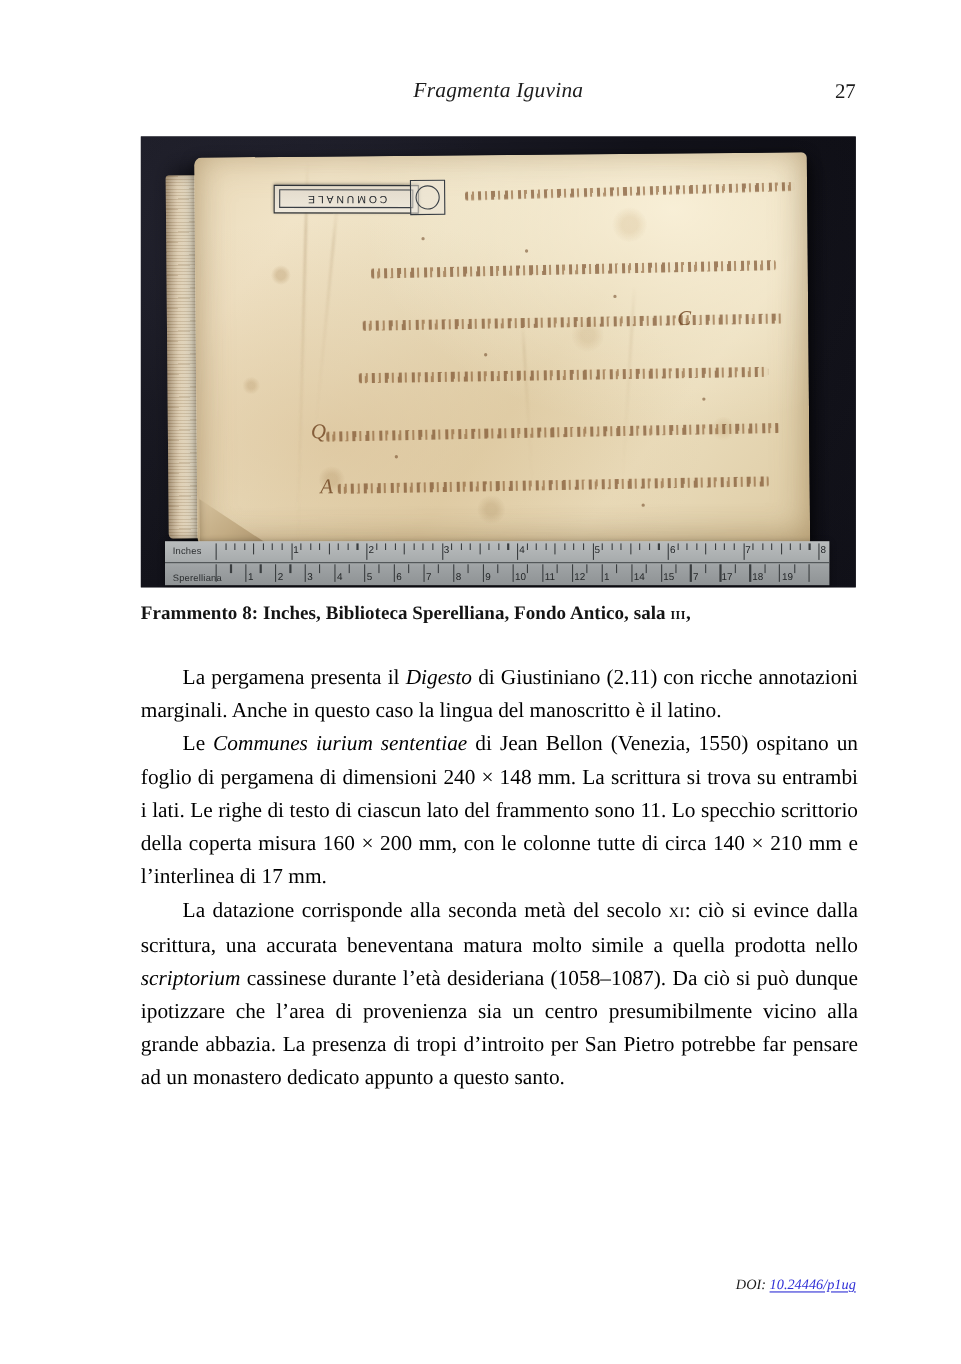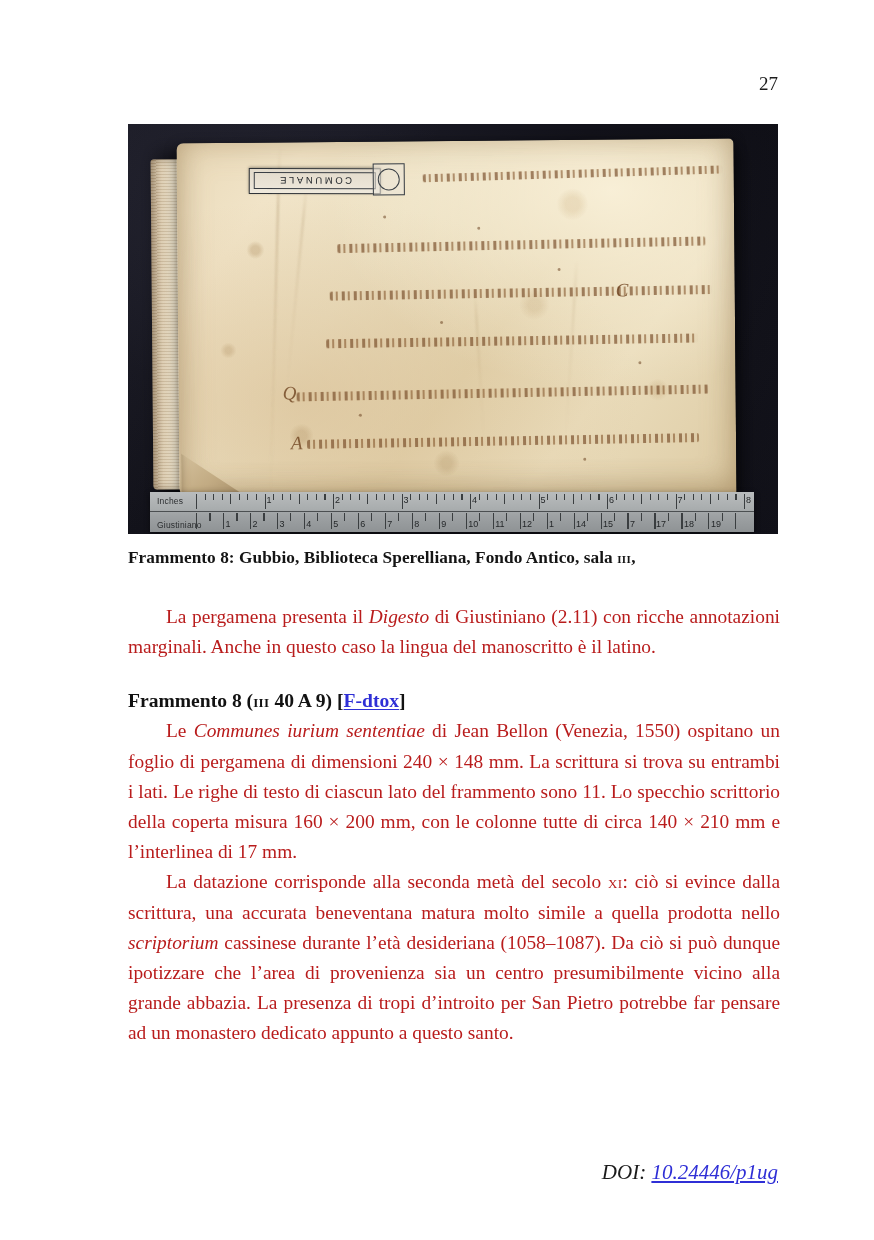--- a/index.html
+++ b/index.html
@@ -298,21 +298,21 @@
     left: 128px;
     top: 602px;
     width: 652px;
   }
   p.para {
     margin: 0;
     text-align: justify;
     text-justify: inter-word;
     font-size: 19.4px;
     line-height: 30.2px;
-    color: #b91c1c;
+    color: #000000;
     text-indent: 38px;
     hyphens: manual;
   }
   .it { font-style: italic; }
 
   h2.section {
     margin: 24px 0 0 0;
     font-size: 19.6px;
     font-weight: bold;
     line-height: 30px;
@@ -323,33 +323,34 @@
     text-decoration: underline;
     text-underline-offset: 2px;
   }
 
   
   .doi {
     position: absolute;
     right: 96px;
     top: 1160px;
     font-style: italic;
-    font-size: 21px;
+    font-size: 13px;
     color: #1b1b1b;
     white-space: nowrap;
     font-family: Liberation Serif, serif;
   }
   .doi .link { font-style: italic; }
 </style>
 </head>
 <body>
 
 <div class="page">
 
   <div class="runhead">
+    <div class="runhead-title">Fragmenta Iguvina</div>
     <div class="runhead-folio">27</div>
   </div>
 
   <div class="figure">
     <div class="photo-bg"></div>
     <div class="photo-sheen"></div>
 
     <div class="codex">
       <div class="codex-shadow"></div>
       <div class="leaves"></div>
@@ -384,21 +385,21 @@
         <div class="ink-dot" style="left:180px; top:272px;"></div>
         <div class="ink-dot" style="left:404px; top:318px;"></div>
 
         <div class="dogear"></div>
       </div>
     </div>
 
     <div class="ruler">
       <div class="ruler-mid"></div>
       <div class="ruler-label lbl-inches">Inches</div>
-      <div class="ruler-label lbl-cm">Giustiniano</div>
+      <div class="ruler-label lbl-cm">Sperelliana</div>
       <div id="ruler-ticks">
           <div class="tick up" style="left: 46px; height: 15px;"></div>
           <div class="tick up" style="left: 54.5625px; height: 6px;"></div>
           <div class="tick up" style="left: 63.125px; height: 6px;"></div>
           <div class="tick up" style="left: 71.6875px; height: 6px;"></div>
           <div class="tick up" style="left: 80.25px; height: 10px;"></div>
           <div class="tick up" style="left: 88.8125px; height: 6px;"></div>
           <div class="tick up" style="left: 97.375px; height: 6px;"></div>
           <div class="tick up" style="left: 105.938px; height: 6px;"></div>
           <div class="tick up" style="left: 114.5px; height: 15px;"></div>
@@ -524,28 +525,27 @@
           <div class="tick-num down" style="left: 453.028px;">15</div>
           <div class="tick-num down" style="left: 479.996px;">7</div>
           <div class="tick-num down" style="left: 506px;">17</div>
           <div class="tick-num down" style="left: 533.933px;">18</div>
           <div class="tick-num down" style="left: 560.902px;">19</div>
         </div>
     </div>
   </div>
 
   <div class="caption">
-    <span>Frammento 8:  Gubbio, Biblioteca Sperelliana, Fondo Antico, sala </span><span class="sc">iii</span><span>,</span><br>
+    <span>Frammento 8:  Inches, Biblioteca Sperelliana, Fondo Antico, sala </span><span class="sc">iii</span><span>,</span><br>
   </div>
 
   <div class="body">
 
     <p class="para"><span>La pergamena presenta il </span><span class="it">Digesto</span><span> di Giustiniano (2.11) con ricche annotazioni marginali. Anche in questo caso la lingua del mano­scritto è il latino.</span></p>
 
-    <h2 class="section"><span>Frammento 8 (</span><span class="sc">iii</span><span> 40 A 9) [</span><a class="link" href="#">F-dtox</a><span>]</span></h2>
 
     <p class="para"><span>Le </span><span class="it">Communes iurium sententiae</span><span> di Jean Bellon (Venezia, 1550) ospitano un foglio di pergamena di dimensioni 240 × 148 mm. La scrittura si trova su entrambi i lati. Le righe di testo di ciascun lato del frammento sono 11. Lo specchio scrittorio della coperta misura 160 × 200 mm, con le colonne tutte di circa 140 × 210 mm e l’interlinea di 17 mm.</span></p>
 
     <p class="para"><span>La datazione corrisponde alla seconda metà del secolo </span><span class="sc">xi</span><span>: ciò si evince dalla scrittura, una accurata beneventana matura molto simile a quella prodotta nello </span><span class="it">scriptorium</span><span> cassinese durante l’età desideriana (1058–1087). Da ciò si può dunque ipotizzare che l’area di provenienza sia un centro presumibilmente vicino alla grande abbazia. La presenza di tropi d’introito per San Pietro potrebbe far pensare ad un monastero dedicato appunto a questo santo.</span></p>
 
   </div>
 
   <div class="doi"><span>DOI: </span><a class="link" href="#">10.24446/p1ug</a></div>
 
 </div>

